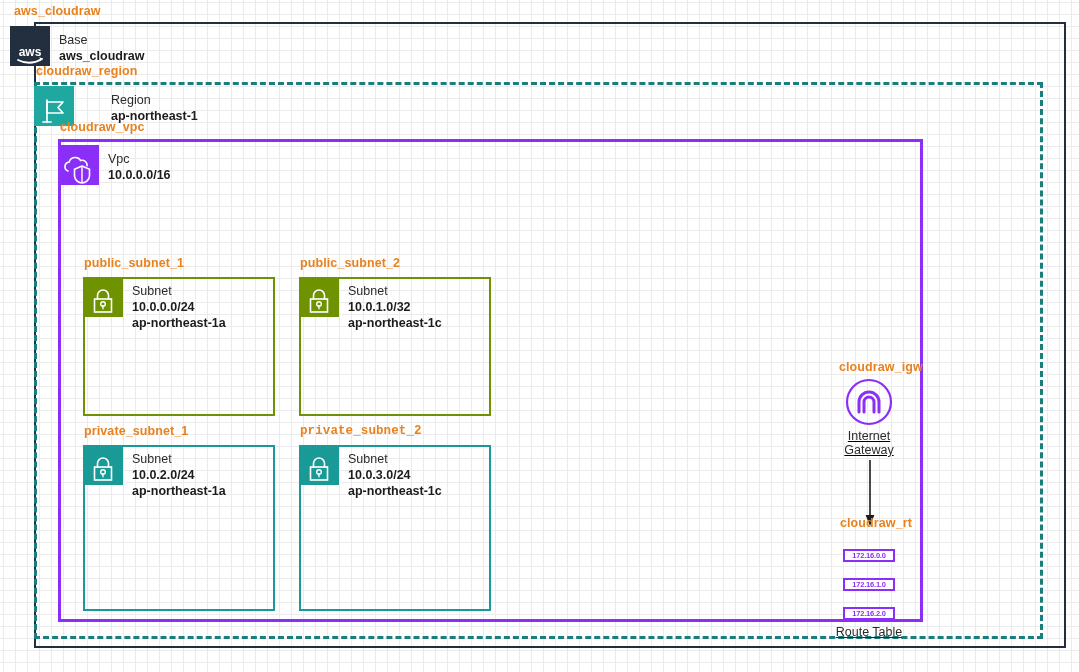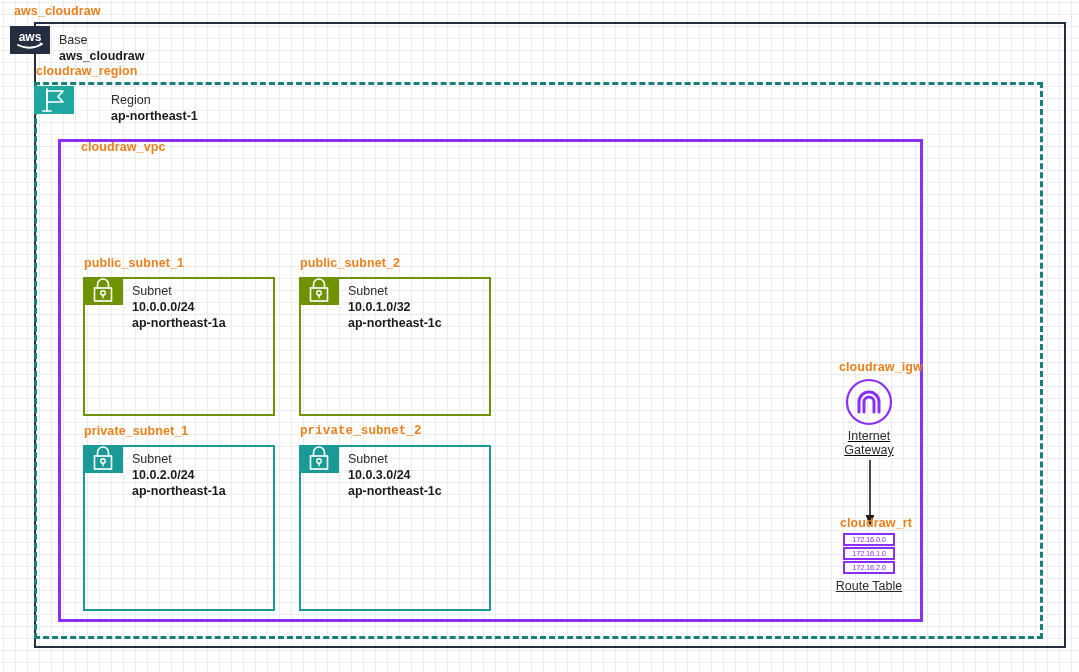--- a/index.html
+++ b/index.html
@@ -60,23 +60,23 @@
     font-size: 12.5px;
     line-height: 14px;
     white-space: nowrap;
     letter-spacing: 0.1px;
   }
 
   
   .node { position: absolute; display: flex; align-items: flex-start; }
 
   .icon-box {
-    width: 40px; height: 28px;
+    width: 40px; height: 40px;
     flex: 0 0 40px;
-    display: flex; align-items: center; justify-content: center;
+    display: flex; align-items: flex-end; justify-content: center;
   }
   .icon-box.aws-logo { background: #232F3E; }
   .icon-box.region   { background: #1FA8A0; }
   .icon-box.vpc      { background: #8B2FF8; }
   .icon-box.pub      { background: #6F9200; }
   .icon-box.priv     { background: #1A9A96; }
 
   .node-text {
     margin-left: 9px;
     padding-top: 6px;
@@ -107,26 +107,26 @@
     line-height: 14px;
   }
 
   
   .arrow { position: absolute; }
 
   
   .rt-wrap { position: absolute; text-align: center; }
   .rt-row {
     width: 52px;
-    margin: 0 auto 1px auto;
+    margin: 16px auto 1px auto;
     border: 2px solid #8B2FF8;
     background: #ffffff;
     color: #8B2FF8;
     font-size: 7.5px;
-    font-weight: normal;
+    font-weight: bold;
     line-height: 10px;
     height: 13px;
     display: flex; align-items: center; justify-content: center;
     letter-spacing: -0.2px;
   }
   .rt-caption {
     margin-top: 5px;
     font-size: 12.5px;
     color: #2b2b2b;
     line-height: 14px;
@@ -167,24 +167,37 @@
         <line x1="4" y1="26" x2="12" y2="26" stroke="#ffffff" stroke-width="1.7" stroke-linecap="round"></line>
         <path d="M8 6 L24 6 L19 11.5 L24 17 L8 17 Z" stroke="#ffffff" stroke-width="1.7" fill="none" stroke-linejoin="round"></path>
       </svg>
     </div>
     <div class="node-text">
       <div class="node-type">Region</div>
       <div class="node-val">ap-northeast-1</div>
     </div>
   </div>
 
-  <div class="tag" style="left:60px; top:140px;margin-left:21px;">cloudraw_vpc</div>
+  <div class="tag" style="left:60px; top:120px;">cloudraw_vpc</div>
 
   <div class="grp grp-vpc"></div>
 
+  <div class="node" style="left:59px; top:145px;">
+    <div class="icon-box vpc">
+      <svg width="32" height="30" viewBox="0 0 32 30" aria-hidden="true">
+        <path d="M5 16 a4.6 4.6 0 0 1 1.1 -8.9 a6.4 6.4 0 0 1 11.6 -1.6 a5 5 0 0 1 6.4 5.2" stroke="#ffffff" stroke-width="1.6" fill="none" stroke-linecap="round"></path>
+        <path d="M19 11 L26.5 14.2 L26.5 21 a7.6 7.6 0 0 1 -7.5 7 a7.6 7.6 0 0 1 -7.5 -7 L11.5 14.2 Z" stroke="#ffffff" stroke-width="1.6" fill="none" stroke-linejoin="round"></path>
+        <line x1="19" y1="11.5" x2="19" y2="27.5" stroke="#ffffff" stroke-width="1.4"></line>
+      </svg>
+    </div>
+    <div class="node-text">
+      <div class="node-type">Vpc</div>
+      <div class="node-val">10.0.0.0/16</div>
+    </div>
+  </div>
 
   <div class="tag" style="left:84px; top:256px;text-align:right;">public_subnet_1</div>
 
   <div class="grp grp-subnet" style="left:83px; top:277px; width:192px; height:139px; color:#6F9200;"></div>
 
   <div class="node" style="left:83px; top:277px;">
     <div class="icon-box pub">
       <svg width="28" height="30" viewBox="0 0 28 30" aria-hidden="true">
         <path d="M8.5 12 L8.5 8.5 a5.5 5.5 0 0 1 11 0 L19.5 12" stroke="#ffffff" stroke-width="1.6" fill="none" stroke-linecap="round"></path>
         <rect x="5.5" y="12" width="17" height="13" stroke="#ffffff" stroke-width="1.6" fill="none"></rect>

